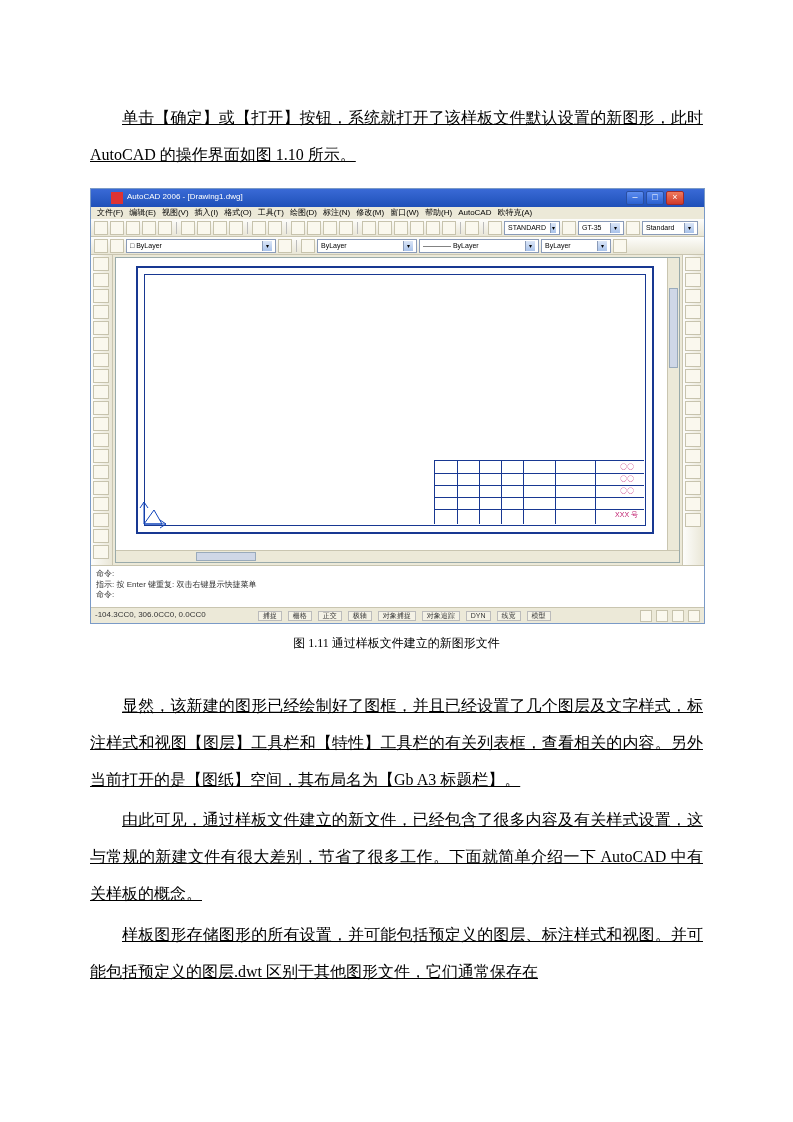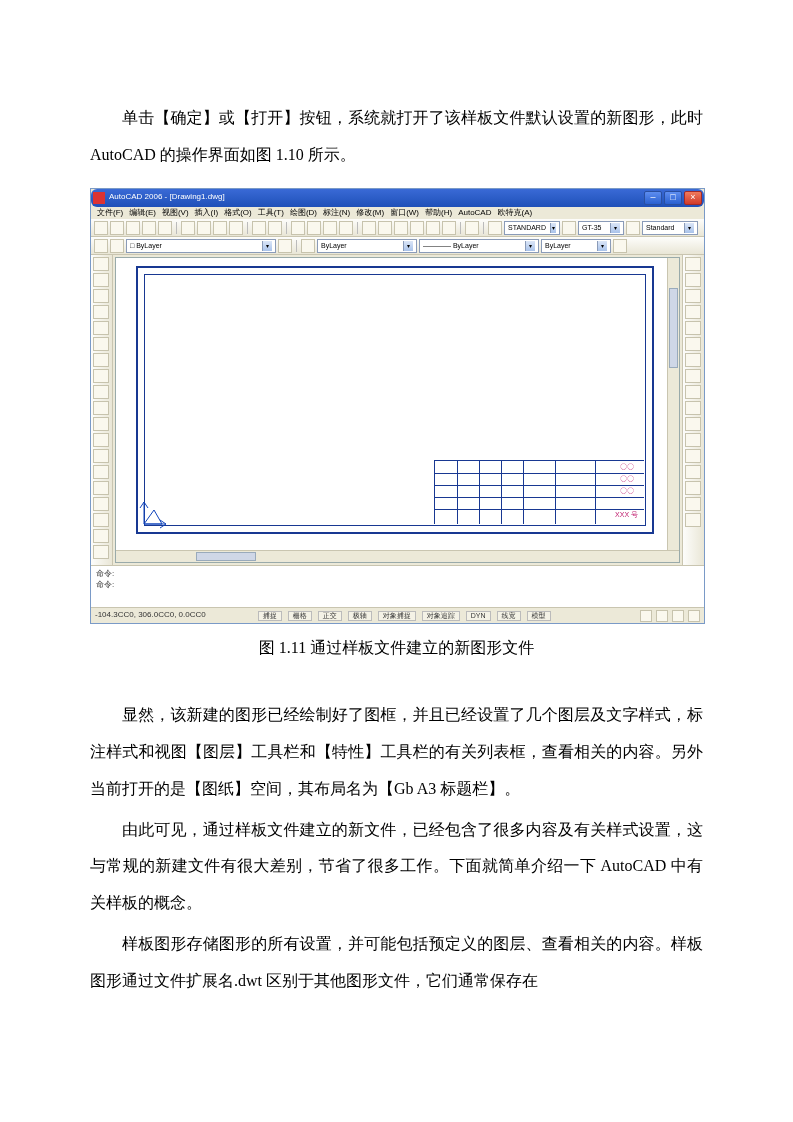--- a/index.html
+++ b/index.html
@@ -10,45 +10,45 @@
     font-family: "SimSun", "宋体", serif;
     font-size: 16px;
     color: #000;
     padding: 100px 90px 60px 90px;
     line-height: 2.3;
   }
   .para {
     text-indent: 2em;
     text-align: justify;
     margin-bottom: 4px;
+    text-decoration: underline;
   }
   .caption {
     text-align: center;
     margin: 6px 0 30px 0;
-    font-size: 16px;
+    font-size: 12px;
   }
   
   .figure {
     width: 615px;
     margin: 14px auto 2px auto;
     border: 1px solid #7a9ac7;
     background: #ece9d8;
     font-family: Tahoma, Arial, sans-serif;
     font-size: 8px;
     line-height: 1.1;
   }
   .titlebar {
     display: flex;
     align-items: center;
     height: 18px;
     background: linear-gradient(#3a6ad6,#1f50b8);
     color: #fff;
-    padding: 0 2px;
+    padding: 0 20px;
     gap: 4px;
-    border-radius: 6px;
   }
   .titlebar .icon { width: 12px; height: 12px; background: #d33; display: inline-block; }
   .wnd-btns { margin-left: auto; display: flex; gap: 2px; }
   .wnd-btns span {
     width: 18px; height: 14px; background: linear-gradient(#5d8df0,#2a60d0);
     border: 1px solid #2a4fa0; border-radius: 2px; display: flex;
     align-items: center; justify-content: center; color: #fff; font-size: 9px;
   }
   .wnd-btns .close { background: linear-gradient(#f07a5d,#d03a2a); border-color:#a02a2a; }
   .menubar {
@@ -324,20 +324,21 @@
       <span class="tb-ico"></span>
       <span class="tb-ico"></span>
       <span class="tb-ico"></span>
       <span class="tb-ico"></span>
       <span class="tb-ico"></span>
     </div>
   </div>
 
   <div class="cmdline">
     <div>命令:</div>
+    <div>指示: 按 Enter 键重复: 双击右键显示快捷菜单</div>
     <div>命令:</div>
   </div>
 
   <div class="status">
     <span>-104.3CC0, 306.0CC0, 0.0CC0</span>
     <span style="width:40px"></span>
     <span class="btn">捕捉</span>
     <span class="btn">栅格</span>
     <span class="btn">正交</span>
     <span class="btn">极轴</span>
@@ -352,13 +353,13 @@
       <span class="tb-ico"></span>
       <span class="tb-ico"></span>
     </span>
   </div>
 </div>
 
 <div class="caption">图 1.11   通过样板文件建立的新图形文件</div>
 
 <p class="para">显然，该新建的图形已经绘制好了图框，并且已经设置了几个图层及文字样式，标注样式和视图【图层】工具栏和【特性】工具栏的有关列表框，查看相关的内容。另外当前打开的是【图纸】空间，其布局名为【Gb A3 标题栏】。</p>
 <p class="para">由此可见，通过样板文件建立的新文件，已经包含了很多内容及有关样式设置，这与常规的新建文件有很大差别，节省了很多工作。下面就简单介绍一下 AutoCAD 中有关样板的概念。</p>
-<p class="para">样板图形存储图形的所有设置，并可能包括预定义的图层、查看相关的内容。样板图形通过文件扩展名.dwt 区别于其他图形文件，它们通常保存在</p>
+<p class="para">样板图形存储图形的所有设置，并可能包括预定义的图层、标注样式和视图。并可能包括预定义的图层.dwt 区别于其他图形文件，它们通常保存在</p>
 
 </body></html>

